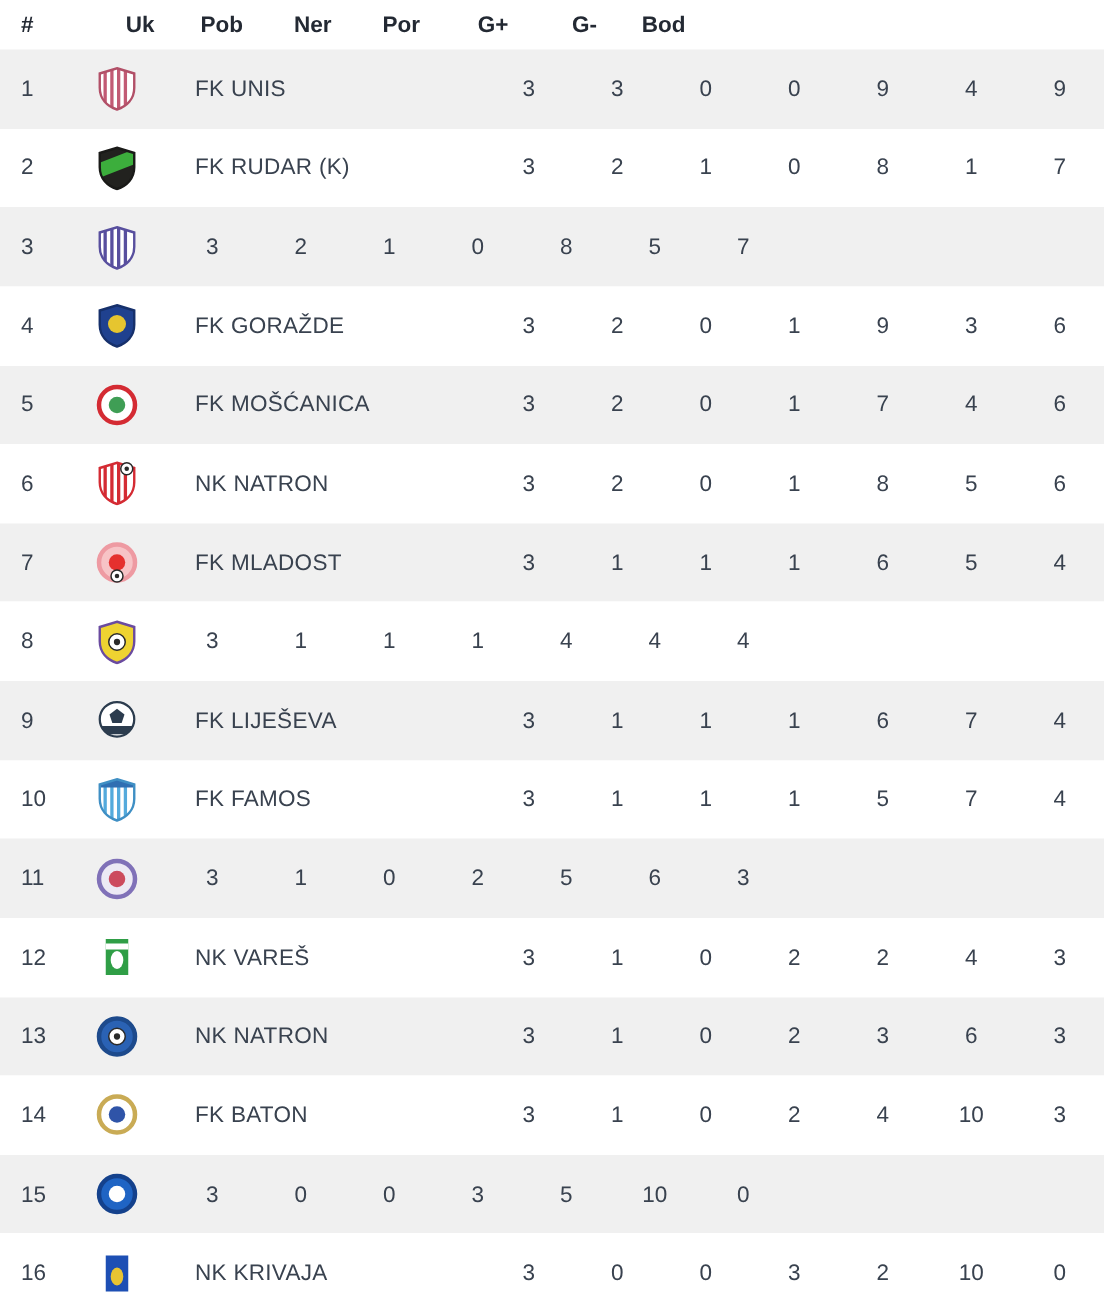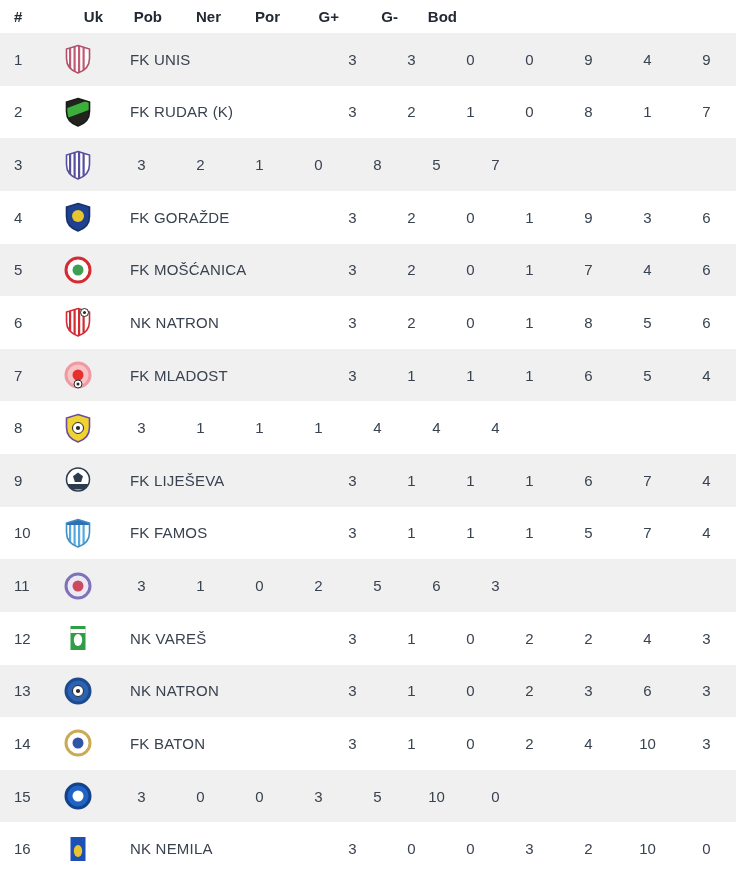--- a/index.html
+++ b/index.html
@@ -378,21 +378,21 @@
   </div>
 
   <div class="row">
     <div class="cell rank">16</div>
     <div class="cell badge">
           <svg width="30" height="30" viewBox="0 0 30 30" aria-hidden="true">
             <rect x="7.5" y="3" width="15" height="24" fill="#1d4fb4"></rect>
             <ellipse cx="15" cy="17" rx="4.2" ry="6" fill="#e8c432"></ellipse>
           </svg>
         </div>
-    <div class="cell club">NK NEMILA</div>
+    <div class="cell club">NK KRIVAJA</div>
     <div class="cell num">3</div>
     <div class="cell num">0</div>
     <div class="cell num">0</div>
     <div class="cell num">3</div>
     <div class="cell num">2</div>
     <div class="cell num">10</div>
     <div class="cell num">0</div>
   </div>
 </div>
 </div>

